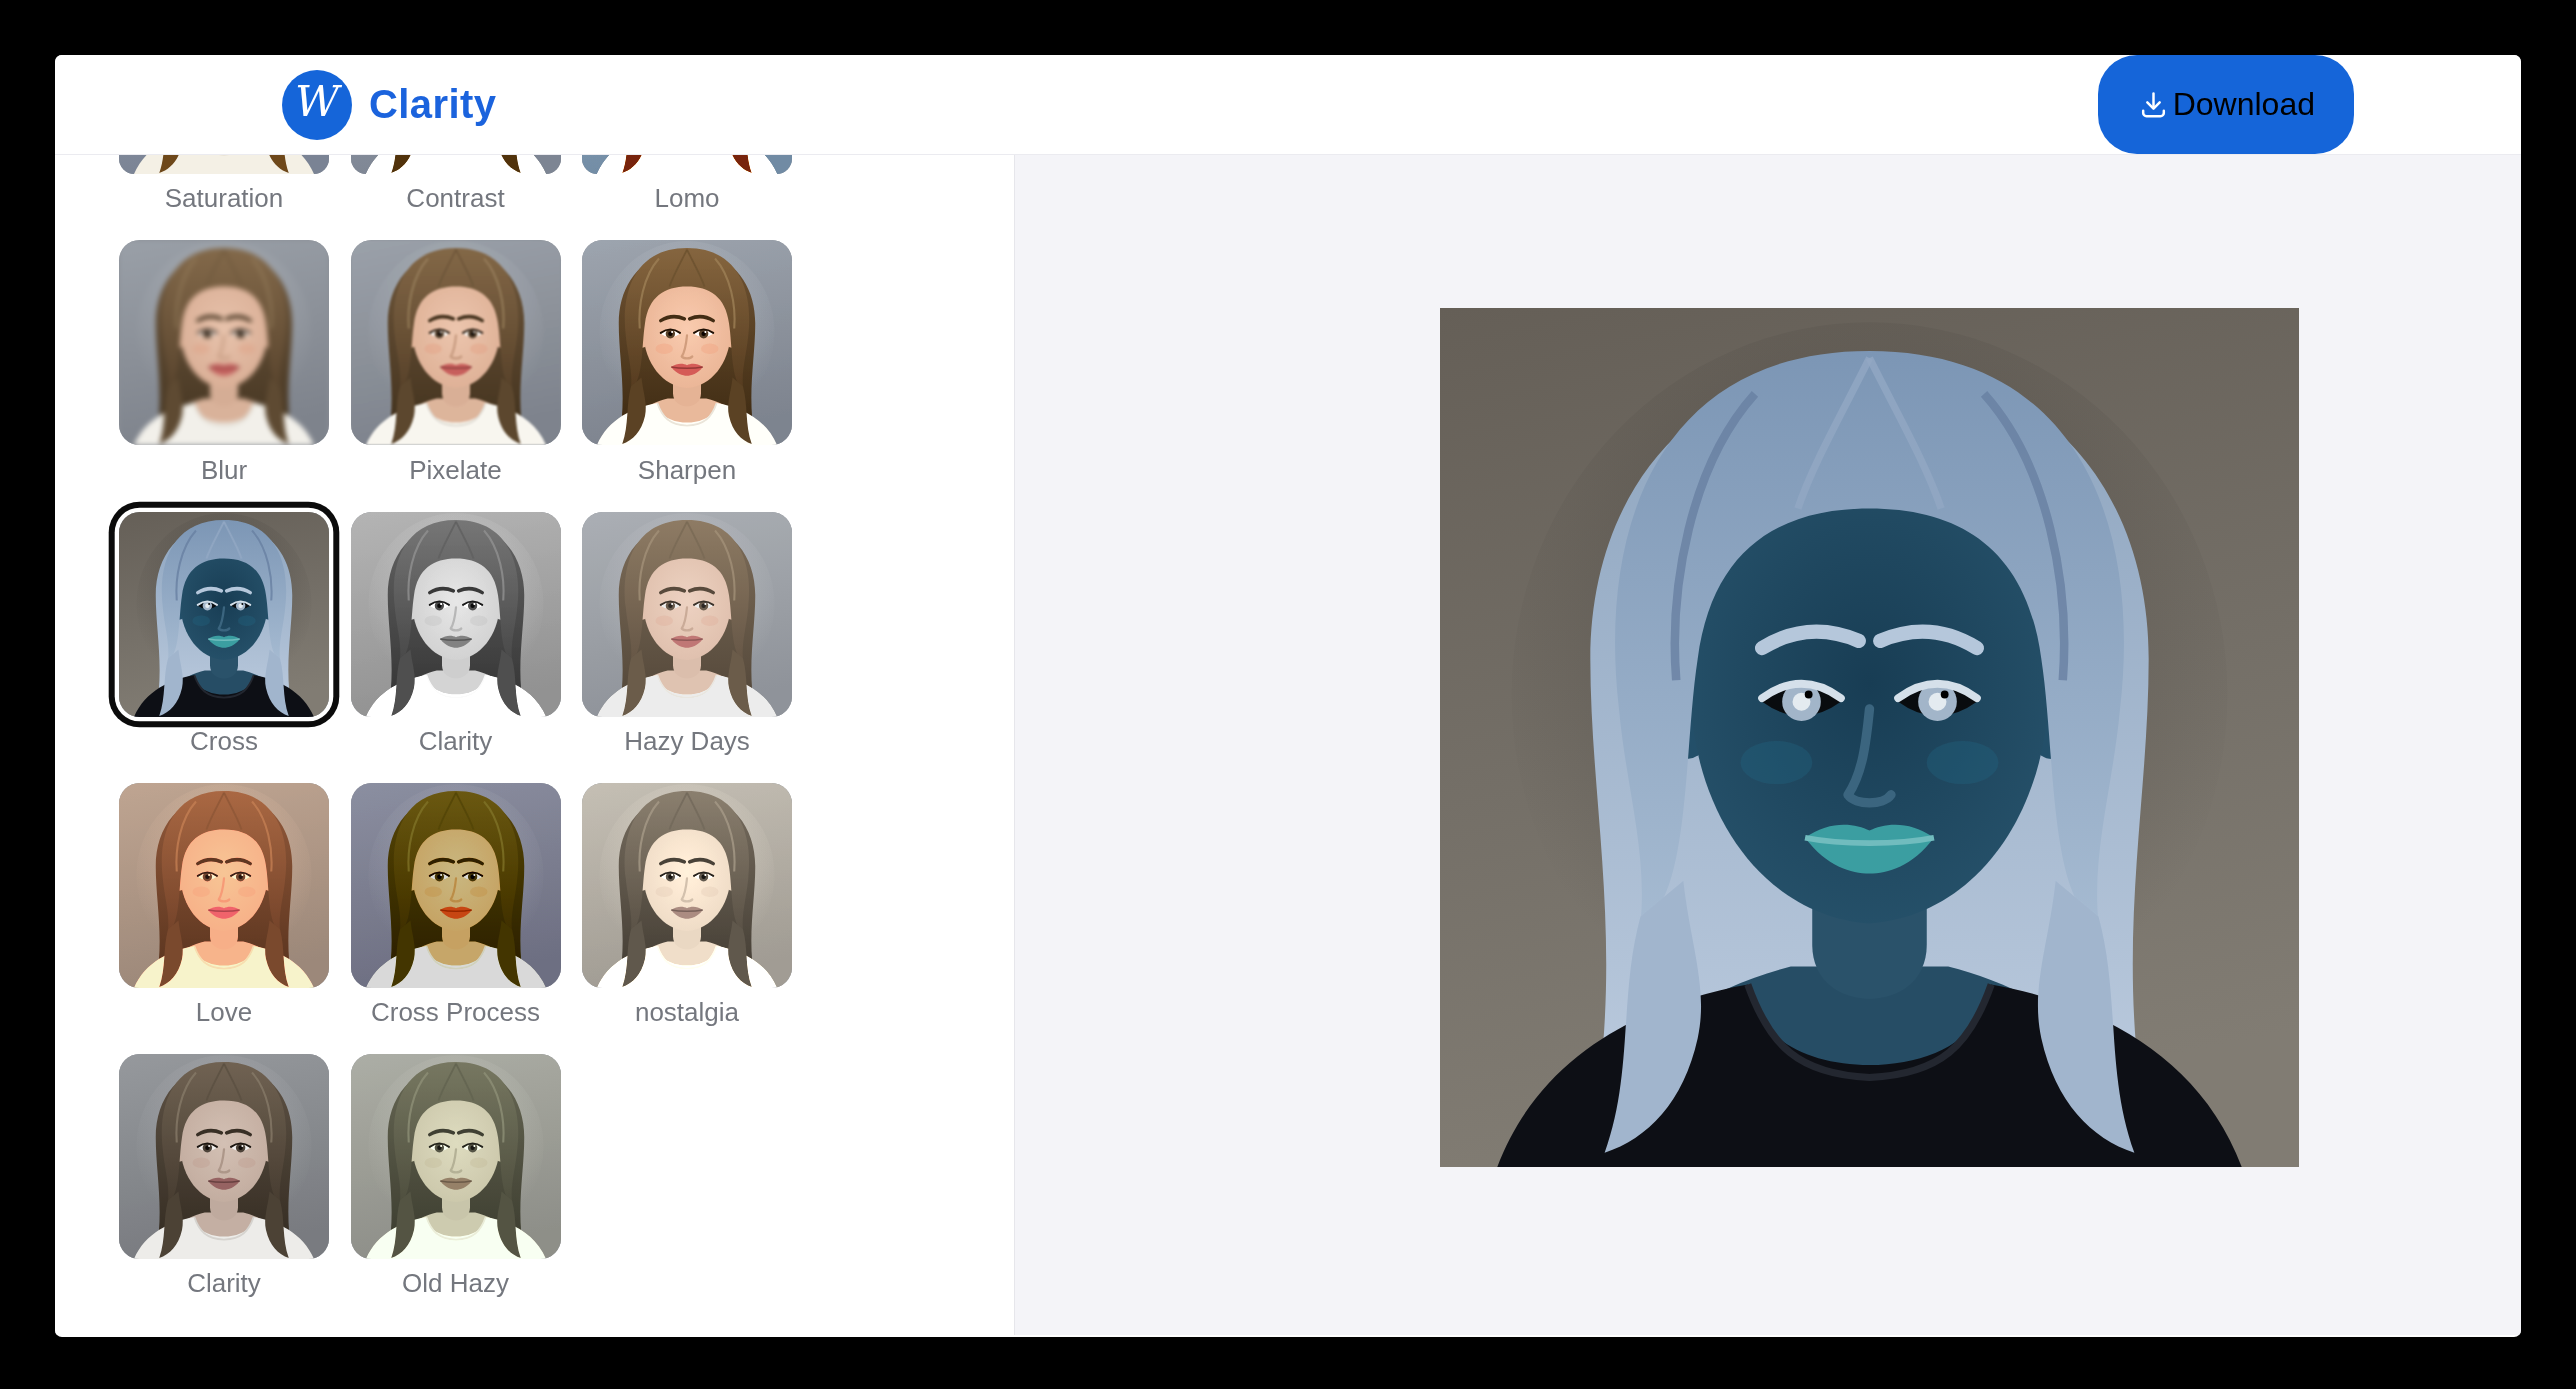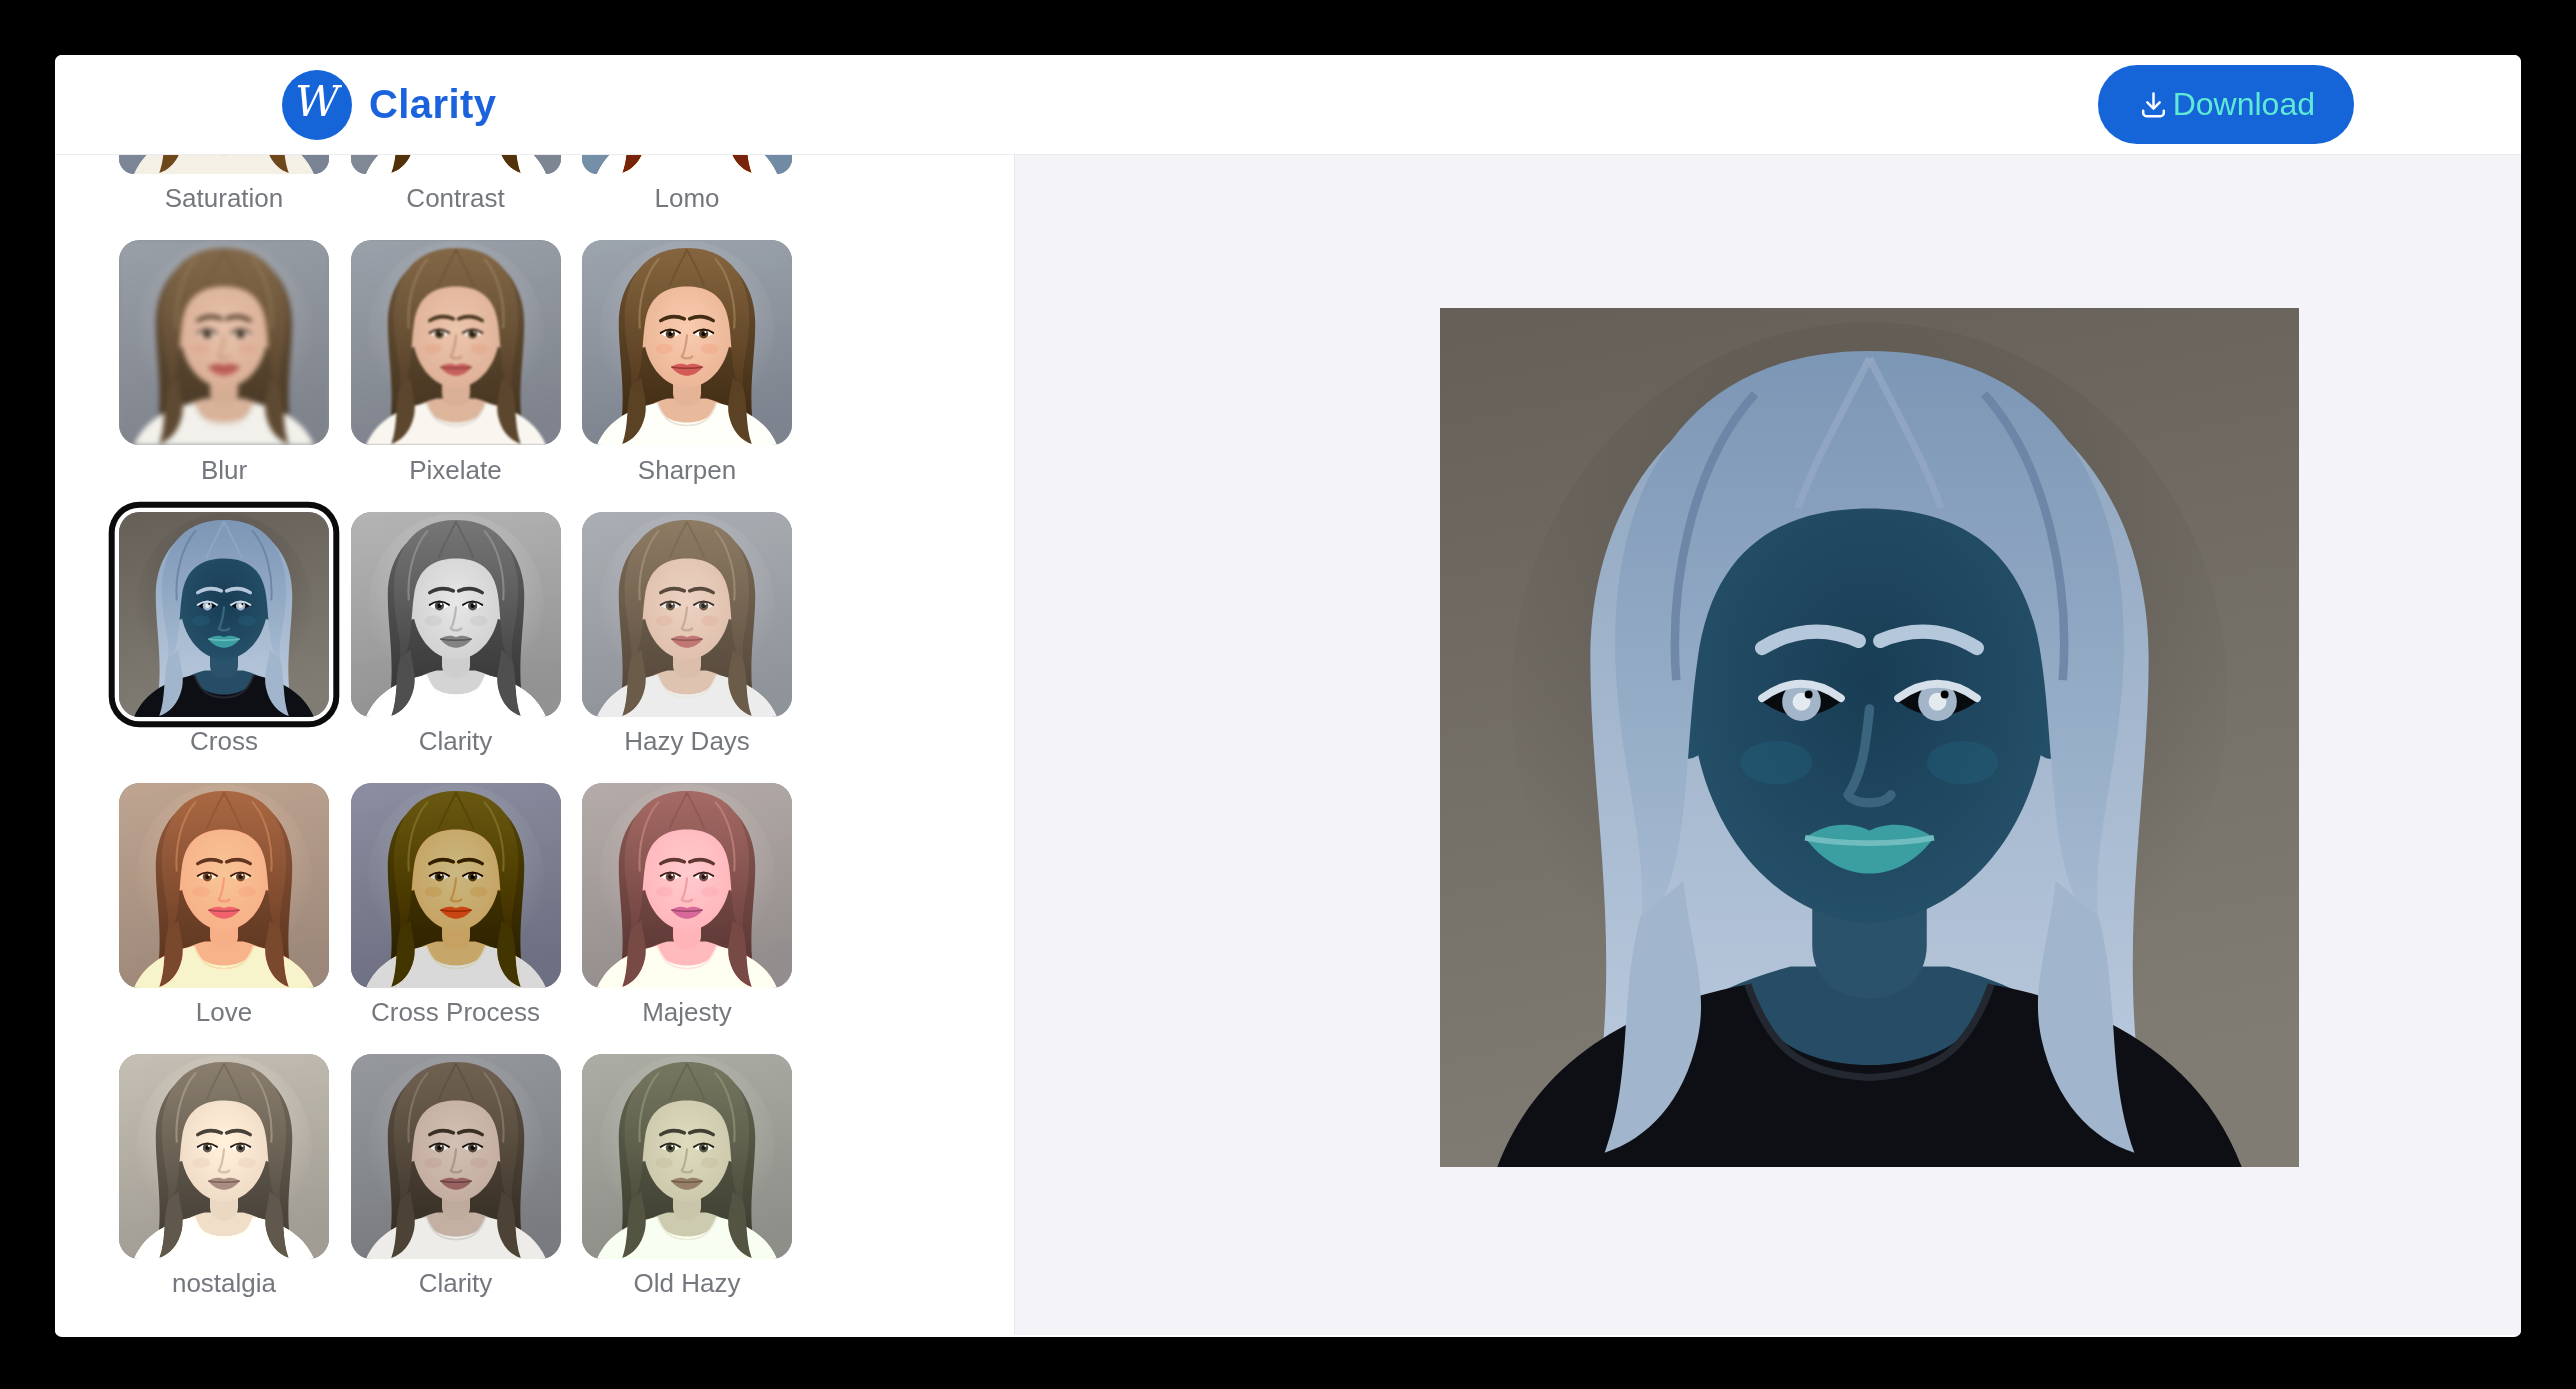--- a/index.html
+++ b/index.html
@@ -13,22 +13,22 @@
   
   .app-header { height:100px; display:flex; align-items:center;
                 padding:0 167px 0 227px; border-bottom:1.7px solid #ebebf0; background:#fff; }
   .brand { display:flex; align-items:center; gap:17px; }
   .logo-circle { width:70px; height:70px; border-radius:50%; background:#1565d9; color:#fff;
                  display:flex; align-items:center; justify-content:center;
                  font-family:"DejaVu Serif","Liberation Serif",serif; font-style:italic;
                  font-size:43px; line-height:1; padding-bottom:5.2px; }
   .brand-name { font-size:40px; font-weight:700; color:#1b63dd; letter-spacing:0.4px; }
   .download-btn { margin-left:auto; display:flex; align-items:center; gap:3px;
-                  background:#1565d9; color:#5eead4; border:none; cursor:pointer;
-                  height:79px; padding:0 39px; border-radius:39px;
+                  background:#1565d9; color:#000000; border:none; cursor:pointer;
+                  height:99px; padding:0 39px; border-radius:39px;
                   font-family:inherit; font-size:32px; font-weight:500; }
   .download-btn svg { width:33px; height:33px; }
 
   
   .app-body { display:flex; height:1180px; }
   .sidebar { width:960px; background:#fff; border-right:1.7px solid #e6e6eb;
              position:relative; overflow:hidden; }
   .filters-grid { position:absolute; left:64px; top:0;
                   display:grid; grid-template-columns:repeat(3,210px);
                   column-gap:21.5px; row-gap:27px; }
@@ -217,28 +217,20 @@
           <div class="filter-item">
     <div class="thumb">
       <svg viewBox="0 0 240 240" preserveAspectRatio="xMidYMid slice" style="filter: saturate(1.6) contrast(1.3) hue-rotate(18deg) brightness(0.85);">
         <use href="#portrait"></use>
       </svg>
     </div>
     <div class="filter-label">Cross Process</div>
   </div>
           <div class="filter-item">
     <div class="thumb">
-      <svg viewBox="0 0 240 240" preserveAspectRatio="xMidYMid slice" style="filter: sepia(0.28) hue-rotate(-38deg) saturate(1.25) brightness(1.03);">
-        <use href="#portrait"></use>
-      </svg>
-    </div>
-    <div class="filter-label">Majesty</div>
-  </div>
-          <div class="filter-item">
-    <div class="thumb">
       <svg viewBox="0 0 240 240" preserveAspectRatio="xMidYMid slice" style="filter: sepia(0.55) saturate(0.5) brightness(1.06) contrast(1.05);">
         <use href="#portrait"></use>
       </svg>
     </div>
     <div class="filter-label">nostalgia</div>
   </div>
           <div class="filter-item">
     <div class="thumb">
       <svg viewBox="0 0 240 240" preserveAspectRatio="xMidYMid slice" style="filter: saturate(0.5) contrast(1.1) brightness(0.94);">
         <use href="#portrait"></use>

